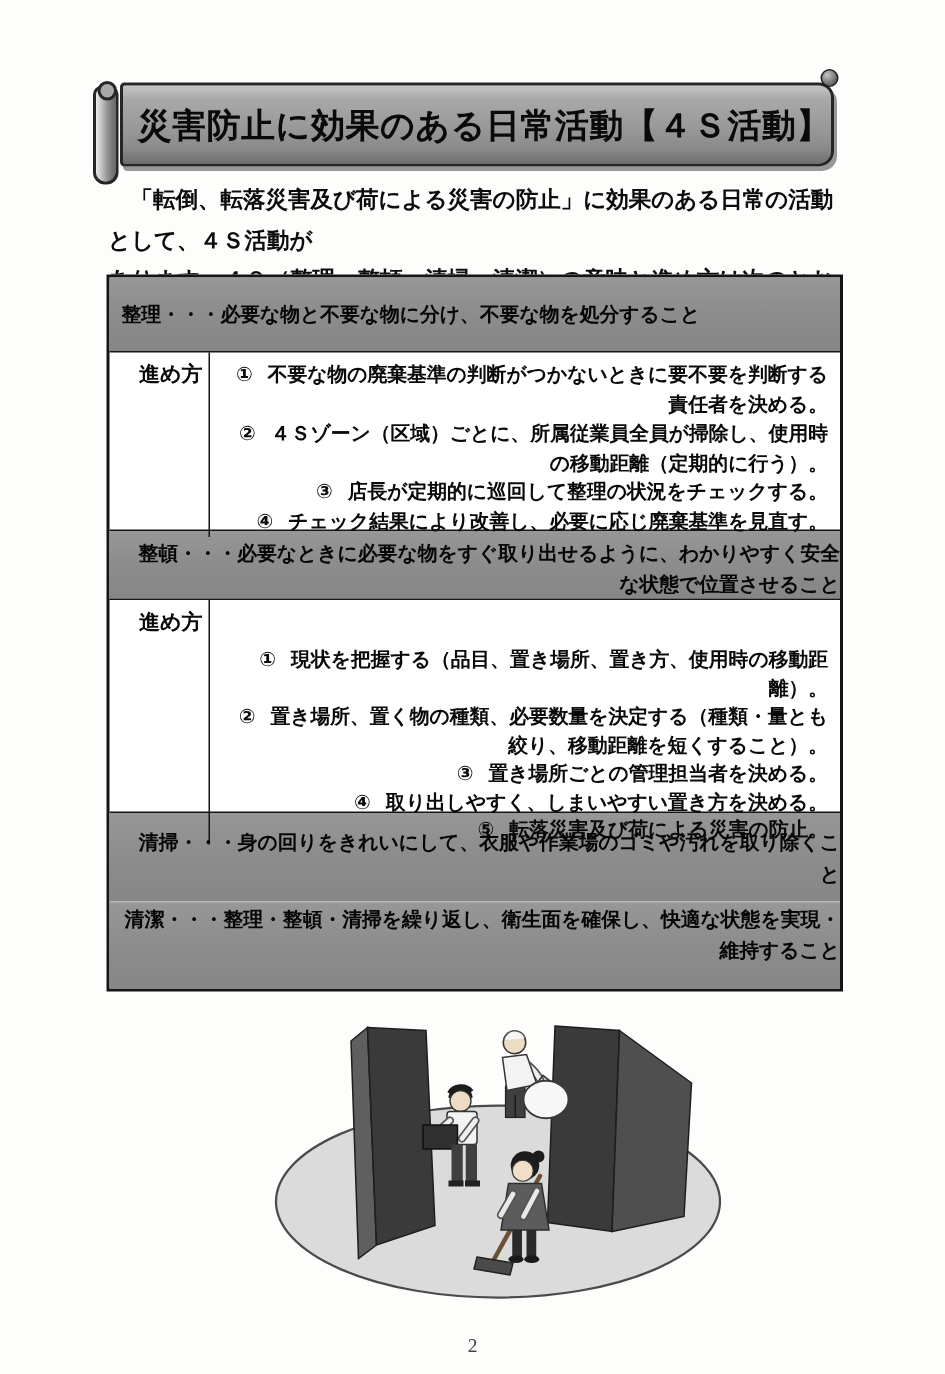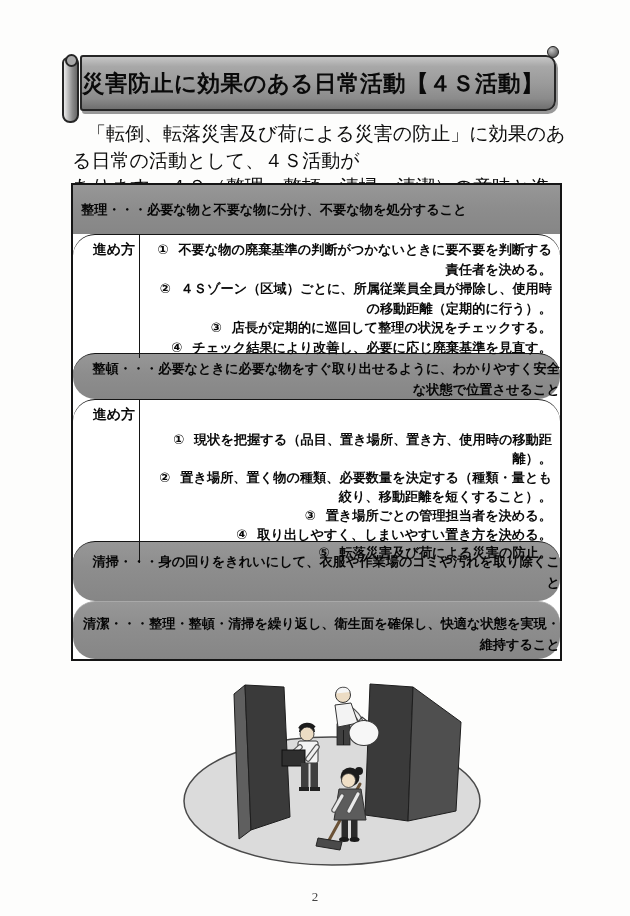--- a/index.html
+++ b/index.html
@@ -11,21 +11,21 @@
     color:#111;
   }
 
   
   .banner { position:absolute; left:0; top:0; width:630px; height:130px; }
   .banner-band {
     position:absolute; left:80px; top:55px; width:476px; height:56px;
     background:linear-gradient(180deg,#c6c6c6 0%,#a8a8a8 18%,#9a9a9a 52%,#8b8b8b 80%,#6f6f6f 100%);
     border:2px solid #262626; border-radius:3px 10px 10px 3px;
     box-shadow:2px 3px 0 rgba(70,70,70,.55);
-    display:flex; align-items:center; justify-content:flex-start;
+    display:flex; align-items:center; justify-content:flex-end;
   }
   .banner-title {
     font-size:22.5px; font-weight:bold; color:#0a0a0a;
     letter-spacing:.5px; white-space:nowrap;
   }
   .banner-rod {
     position:absolute; left:62px; top:57px; width:17px; height:66px;
     background:linear-gradient(90deg,#ececec 0%,#b8b8b8 35%,#8b8b8b 65%,#676767 100%);
     border:2px solid #262626; border-radius:6px 6px 8px 8px;
   }
@@ -35,42 +35,42 @@
   }
   .banner-knob {
     position:absolute; left:547px; top:46px; width:12px; height:12px;
     background:radial-gradient(circle at 35% 30%,#c4c4c4,#3d3d3d);
     border:1.5px solid #1d1d1d; border-radius:50%;
   }
 
   
   .intro {
     position:absolute; left:72px; top:121px; width:494px;
-    font-size:19px; font-weight:normal; line-height:26.5px;
+    font-size:15px; font-weight:bold; line-height:26.5px;
     word-break:break-all; color:#0c0c0c;
   }
   .intro-line1 { text-indent:15px; }
 
   
   .table4s {
     position:absolute; left:71px; top:183px; width:491px;
     border:2px solid #151515; background:#fff;
     font-size:13.2px; font-weight:bold; color:#0a0a0a;
   }
   .row { width:100%; word-break:break-all;text-align:right; }
-  .row + .row { border-top:1.5px solid #151515;border-radius:22px; }
+  .row + .row { border-top:1.5px solid #151515; }
   .hdr {
     background:linear-gradient(180deg,#979797 0%,#8d8d8d 45%,#868686 100%);
     color:#060606;
   }
   .hdr-inner { padding-left:79px; text-indent:-71px; line-height:21px; }
   .hdr-seiri   { height:49px; display:flex; align-items:center; }
   .hdr-seiton  { height:46px; padding-top:4px; }
   .hdr-seisou  { height:60px; display:flex; align-items:center; }
-  .hdr-seiketsu{ height:58px; padding-top:11px; border-top:1px solid #a9a9a9 !important; }
+  .hdr-seiketsu{ height:58px; border-top:1px solid #a9a9a9 !important; }
 
   .steps-row { display:grid; grid-template-columns:67px 1fr; }
   .steps-row-1 { height:119px; }
   .steps-row-2 { height:142px; }
   .steps-label {
     border-right:1.5px solid #151515;
     padding:6px 4px 0 7px; font-size:14px;
   }
   .steps-cell { padding:5px 8px 0 6px; }
   .steps-row-2 .steps-cell { padding-top:3px;margin-top:28px; }

